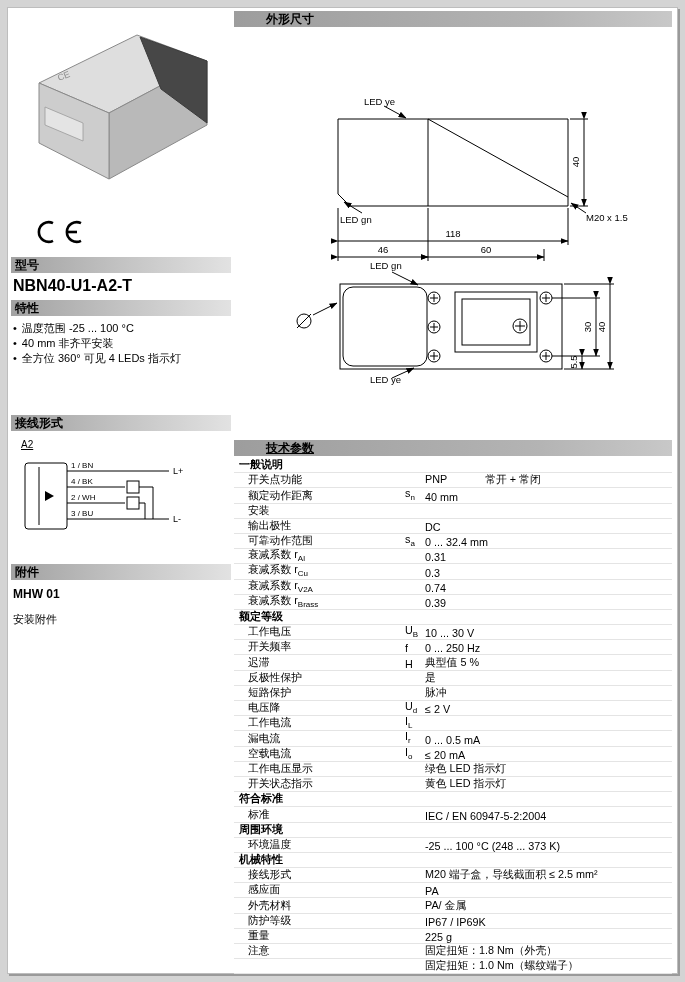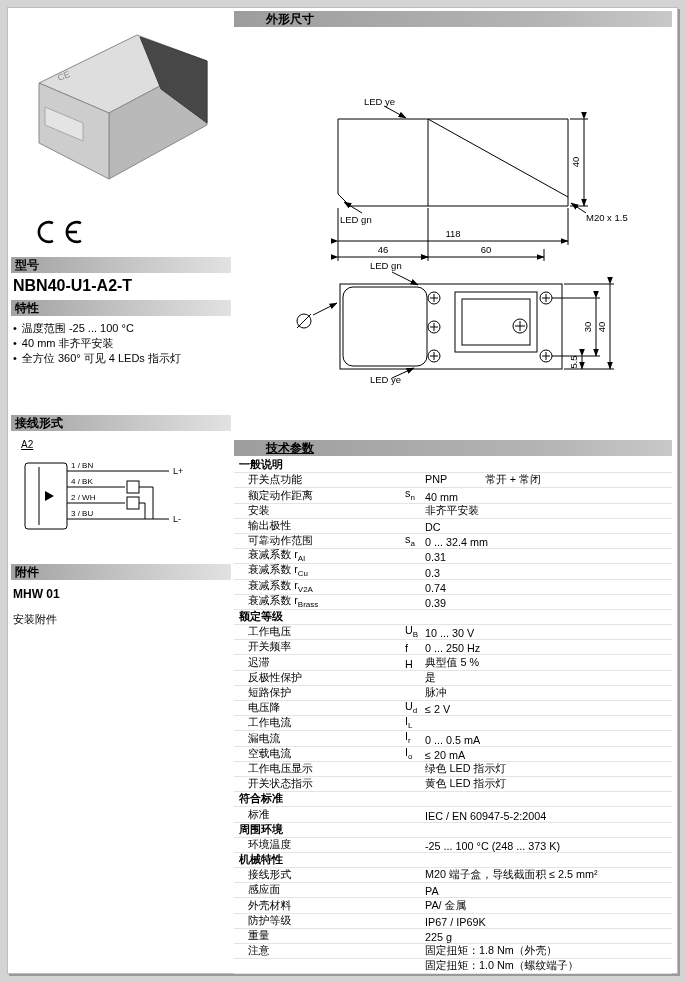--- a/index.html
+++ b/index.html
@@ -246,21 +246,20 @@
 
   <div class="trow">
     <div class="tlabel"><span>额定动作距离</span></div>
     <div class="tsym"><span>s</span><sub>n</sub></div>
     <div class="tval"><span>40 mm</span></div>
   </div>
 
   <div class="trow">
     <div class="tlabel"><span>安装</span></div>
     <div class="tsym"></div>
-    <div class="tval"><span>非齐平安装</span></div>
   </div>
 
   <div class="trow">
     <div class="tlabel"><span>输出极性</span></div>
     <div class="tsym"></div>
     <div class="tval"><span>DC</span></div>
   </div>
 
   <div class="trow">
     <div class="tlabel"><span>可靠动作范围</span></div>

